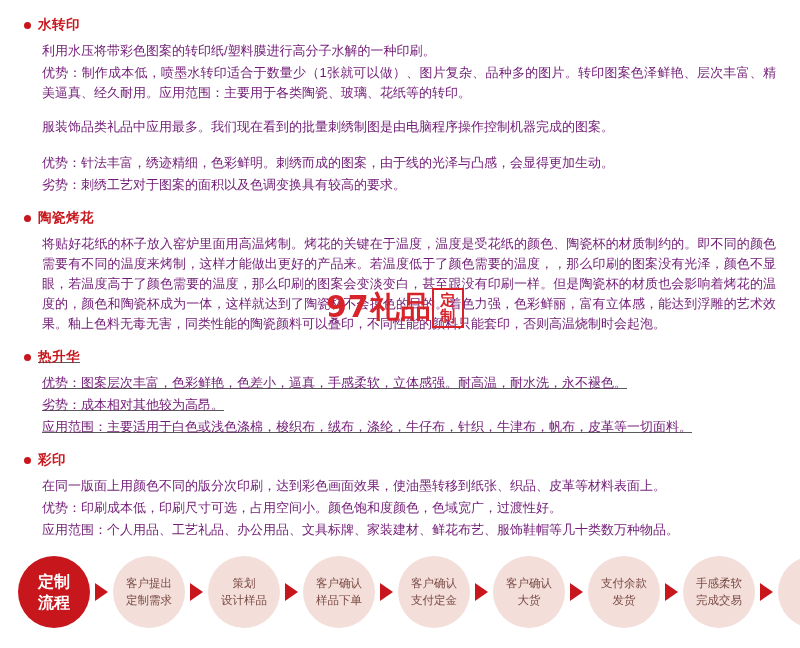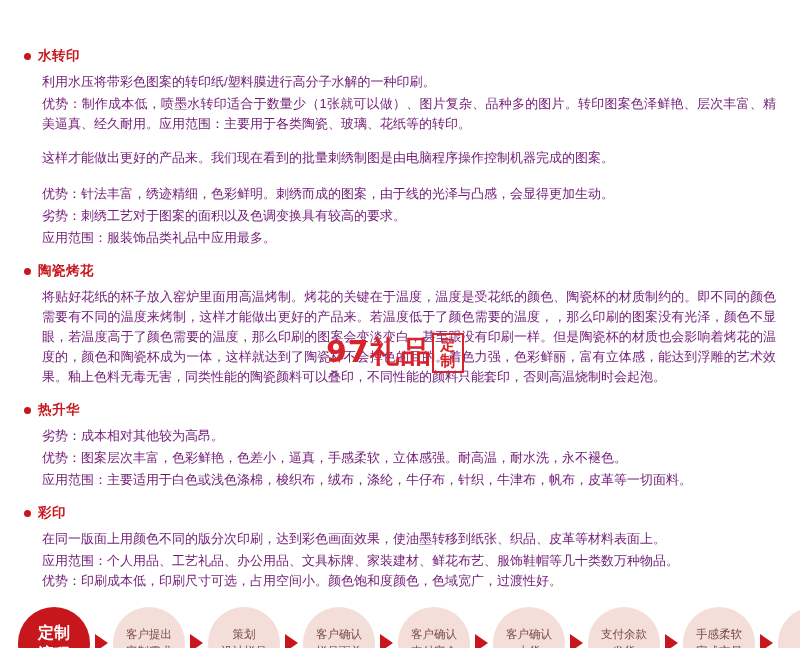--- a/index.html
+++ b/index.html
@@ -130,71 +130,70 @@
     flex: 0 0 auto;
     text-align: center;
   }
   .node span { display: block; text-align: center; }
 </style>
 </head>
 <body>
 
 <div class="page">
 
-  <div class="section" style="padding-top:2px;margin-top:45px;">
+  <div class="section" style="padding-top:16px;">
     <div class="sec-head">
       <span class="bullet"></span>
       <span class="sec-title">水转印</span>
     </div>
     <div class="sec-body">
       <p class="line" style="margin:0 0 2px 0;">利用水压将带彩色图案的转印纸/塑料膜进行高分子水解的一种印刷。</p>
       <p class="line" style="margin:0;">优势：制作成本低，喷墨水转印适合于数量少（1张就可以做）、图片复杂、品种多的图片。转印图案色泽鲜艳、层次丰富、精美逼真、经久耐用。应用范围：主要用于各类陶瓷、玻璃、花纸等的转印。</p>
     </div>
   </div>
 
   <div class="section">
     <div class="sec-body">
-      <p class="line" style="margin:0 0 2px 0;">这样才能做出更好的产品来。我们现在看到的批量刺绣制图是由电脑程序操作控制机器完成的图案。</p>
+      <p class="line" style="margin:0 0 2px 0;">服装饰品类礼品中应用最多。我们现在看到的批量刺绣制图是由电脑程序操作控制机器完成的图案。</p>
       <p class="line" style="margin:16px 0 2px 0;">优势：针法丰富，绣迹精细，色彩鲜明。刺绣而成的图案，由于线的光泽与凸感，会显得更加生动。</p>
       <p class="line" style="margin:0 0 2px 0;">劣势：刺绣工艺对于图案的面积以及色调变换具有较高的要求。</p>
-      <p class="line" style="margin:0;">应用范围：服装饰品类礼品中应用最多。</p>
     </div>
   </div>
 
   <div class="section">
     <div class="sec-head">
       <span class="bullet"></span>
       <span class="sec-title">陶瓷烤花</span>
     </div>
     <div class="sec-body">
       <p class="line" style="margin:0;">将贴好花纸的杯子放入窑炉里面用高温烤制。烤花的关键在于温度，温度是受花纸的颜色、陶瓷杯的材质制约的。即不同的颜色需要有不同的温度来烤制，这样才能做出更好的产品来。若温度低于了颜色需要的温度，，那么印刷的图案没有光泽，颜色不显眼，若温度高于了颜色需要的温度，那么印刷的图案会变淡变白，甚至跟没有印刷一样。但是陶瓷杯的材质也会影响着烤花的温度的，颜色和陶瓷杯成为一体，这样就达到了陶瓷杯不会掉色的目的。着色力强，色彩鲜丽，富有立体感，能达到浮雕的艺术效果。釉上色料无毒无害，同类性能的陶瓷颜料可以叠印，不同性能的颜料只能套印，否则高温烧制时会起泡。</p>
     </div>
   </div>
 
-  <div class="section" style="margin-top:3px;">
+  <div class="section" style="margin-top:3px;text-decoration:underline;">
     <div class="sec-head">
       <span class="bullet"></span>
       <span class="sec-title">热升华</span>
     </div>
     <div class="sec-body">
+      <p class="line" style="margin:0 0 2px 0;">优势：图案层次丰富，色彩鲜艳，色差小，逼真，手感柔软，立体感强。耐高温，耐水洗，永不褪色。</p>
       <p class="line" style="margin:0 0 2px 0;">劣势：成本相对其他较为高昂。</p>
-      <p class="line" style="margin:0 0 2px 0;">优势：图案层次丰富，色彩鲜艳，色差小，逼真，手感柔软，立体感强。耐高温，耐水洗，永不褪色。</p>
       <p class="line" style="margin:0;">应用范围：主要适用于白色或浅色涤棉，梭织布，绒布，涤纶，牛仔布，针织，牛津布，帆布，皮革等一切面料。</p>
     </div>
   </div>
 
   <div class="section" style="margin-top:4px;">
     <div class="sec-head">
       <span class="bullet"></span>
       <span class="sec-title">彩印</span>
     </div>
     <div class="sec-body">
       <p class="line" style="margin:0 0 2px 0;">在同一版面上用颜色不同的版分次印刷，达到彩色画面效果，使油墨转移到纸张、织品、皮革等材料表面上。</p>
+      <p class="line" style="margin:0 0 2px 0;">优势：印刷成本低，印刷尺寸可选，占用空间小。颜色饱和度颜色，色域宽广，过渡性好。</p>
       <p class="line" style="margin:0;">应用范围：个人用品、工艺礼品、办公用品、文具标牌、家装建材、鲜花布艺、服饰鞋帽等几十类数万种物品。</p>
-      <p class="line" style="margin:0 0 2px 0;">优势：印刷成本低，印刷尺寸可选，占用空间小。颜色饱和度颜色，色域宽广，过渡性好。</p>
     </div>
   </div>
 
   <div class="watermark">
     <span class="wm-text">97礼品</span>
     <span class="wm-badge">
       <span>定</span>
       <span>制</span>
     </span>
   </div>

